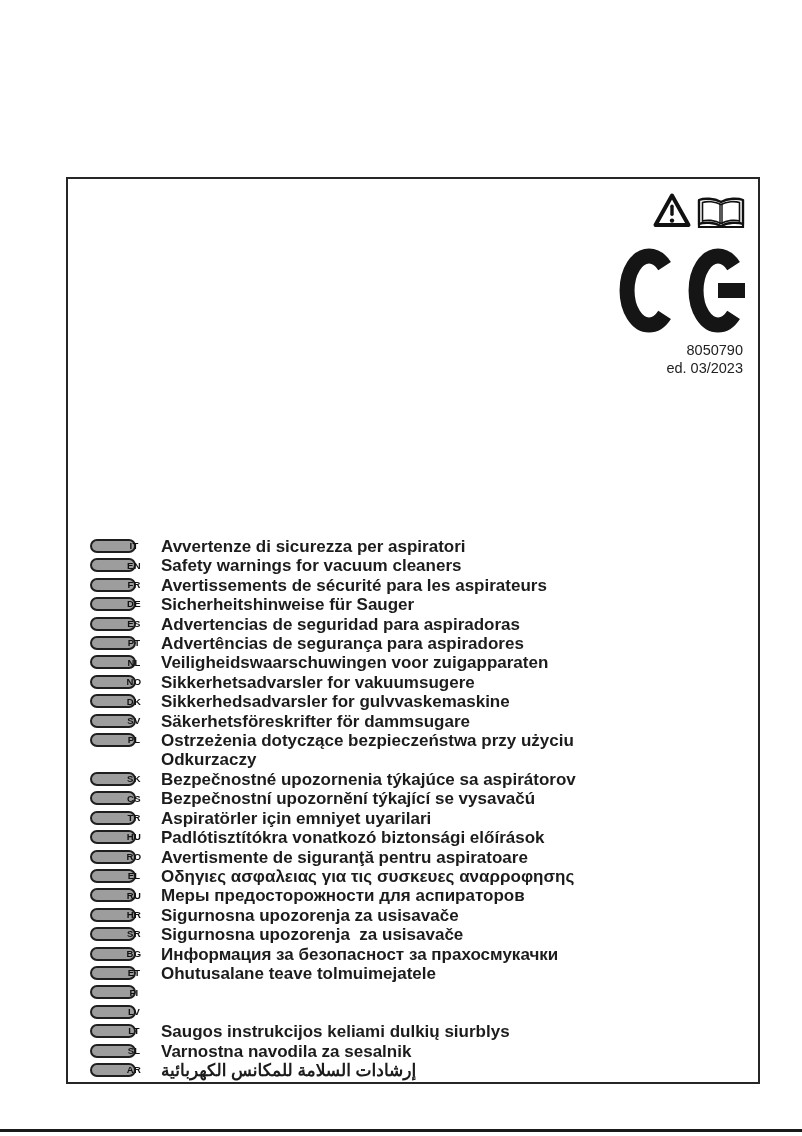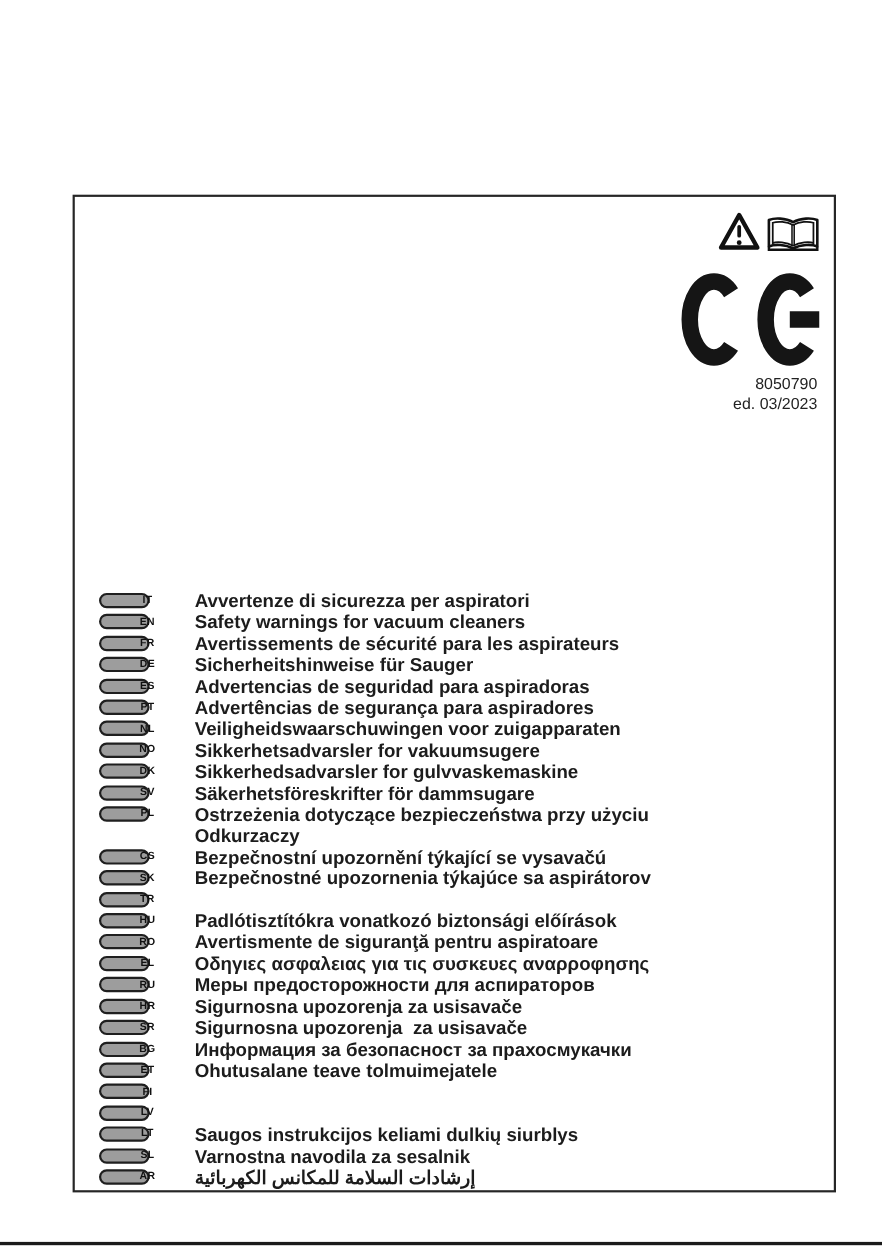--- a/index.html
+++ b/index.html
@@ -52,21 +52,20 @@
     font-size:9.5px;font-weight:bold;line-height:1;
     letter-spacing:0.3px;
     color:#111111;
     padding-left:42px;
   }
   .lang-text{
     font-size:17px;
     font-weight:bold;
     color:#1c1c1c;
     white-space:pre-wrap;
-    margin-left:16px;
   }
   .bottom-rule{
     position:absolute;
     left:0;top:1129px;
     width:802px;height:3px;
     background:#1a1a1a;
   }
 </style>
 </head>
 <body>
@@ -139,29 +138,30 @@
       <div class="lang-row">
         <span class="lang-badge">SV</span>
         <span class="lang-text">Säkerhetsföreskrifter för dammsugare</span>
       </div>
       <div class="lang-row">
         <span class="lang-badge">PL</span>
         <span class="lang-text">Ostrzeżenia dotyczące bezpieczeństwa przy użyciu
 Odkurzaczy</span>
       </div>
       <div class="lang-row">
+        <span class="lang-badge">SK</span>
+        <span class="lang-text">Bezpečnostné upozornenia týkajúce sa aspirátorov</span>
+      </div>
+      <div class="lang-row">
         <span class="lang-badge">CS</span>
         <span class="lang-text">Bezpečnostní upozornění týkající se vysavačú</span>
       </div>
       <div class="lang-row">
-        <span class="lang-badge">SK</span>
-        <span class="lang-text">Bezpečnostné upozornenia týkajúce sa aspirátorov</span>
-      </div>
-      <div class="lang-row">
         <span class="lang-badge">TR</span>
+        <span class="lang-text">Aspiratörler için emniyet uyarilari</span>
       </div>
       <div class="lang-row">
         <span class="lang-badge">HU</span>
         <span class="lang-text">Padlótisztítókra vonatkozó biztonsági előírások</span>
       </div>
       <div class="lang-row">
         <span class="lang-badge">RO</span>
         <span class="lang-text">Avertismente de siguranţă pentru aspiratoare</span>
       </div>
       <div class="lang-row">

